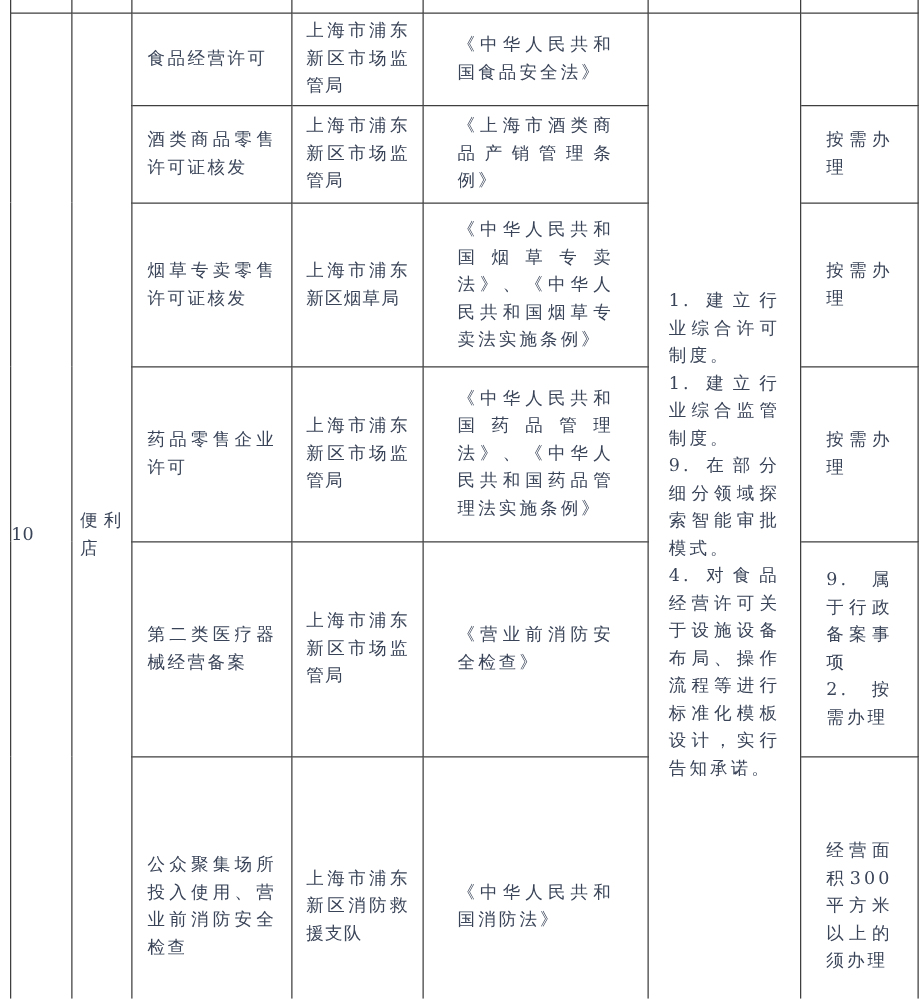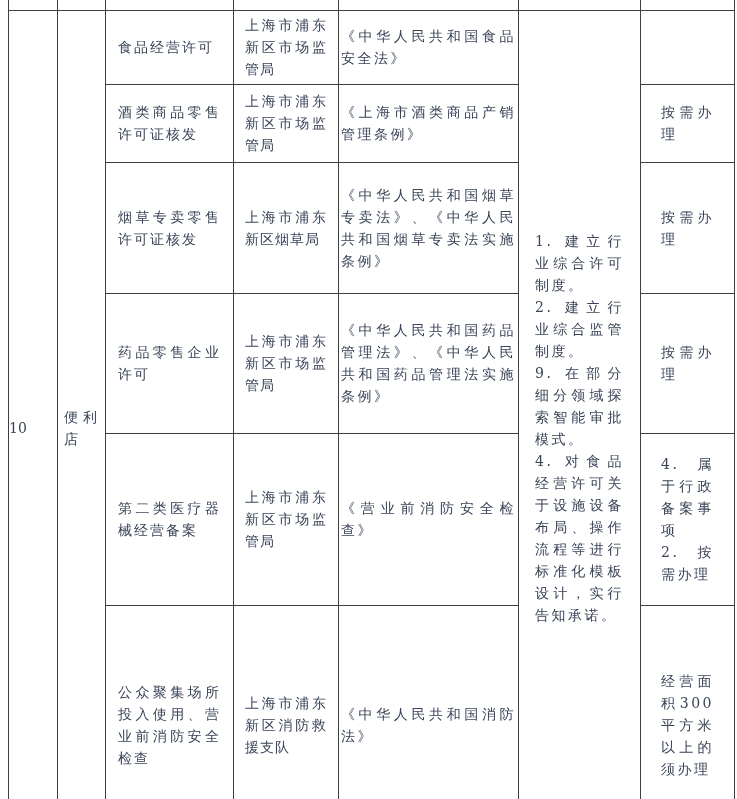--- a/index.html
+++ b/index.html
@@ -25,21 +25,21 @@
   tr.row-3{height:131px;}
   tr.row-4{height:140px;}
   tr.row-5{height:172px;}
   tr.row-6{height:241px;}
   tr.partial-top{height:10px;}
   tr.partial-bottom{height:7px;}
   td.c0{text-align:left;}
   td.c1{padding:0 6px;letter-spacing:2px;text-align:justify;}
   td.c2{padding:0 12px;letter-spacing:2px;text-align:justify;}
   td.c3{padding:0 11px;letter-spacing:1px;text-align:justify;}
-  td.c4{padding:0 2px;letter-spacing:2.5px;text-align:justify;}
+  td.c4{padding:0 27px;letter-spacing:2.5px;text-align:justify;}
   td.c5{padding:0 16px;letter-spacing:2.5px;text-align:justify;}
   td.c6{padding:0 20px;letter-spacing:2.5px;text-align:justify;}
   td.c6.stretch{text-align-last:justify;}
   .measure-line,.remark-line{text-align:justify;}
 </style>
 </head>
 <body>
 
 <div class="page">
   <table class="doc-table">
@@ -65,21 +65,21 @@
     </tr>
 
     <tr class="row-1">
       <td class="c0" rowspan="6">10</td>
       <td class="c1" rowspan="6">便利店</td>
       <td class="c2">食品经营许可</td>
       <td class="c3">上海市浦东新区市场监管局</td>
       <td class="c4">《中华人民共和国食品安全法》</td>
       <td class="c5" rowspan="6">
         <div class="measure-line">1. 建立行业综合许可制度。</div>
-        <div class="measure-line">2. 建立行业综合监管制度。</div>
+        <div class="measure-line">1. 建立行业综合监管制度。</div>
         <div class="measure-line">9. 在部分细分领域探索智能审批模式。</div>
         <div class="measure-line">4. 对食品经营许可关于设施设备布局、操作流程等进行标准化模板设计，实行告知承诺。</div>
       </td>
       <td class="c6"></td>
     </tr>
 
     <tr class="row-2">
       <td class="c2">酒类商品零售许可证核发</td>
       <td class="c3">上海市浦东新区市场监管局</td>
       <td class="c4">《上海市酒类商品产销管理条例》</td>
@@ -98,21 +98,21 @@
       <td class="c3">上海市浦东新区市场监管局</td>
       <td class="c4">《中华人民共和国药品管理法》、《中华人民共和国药品管理法实施条例》</td>
       <td class="c6 stretch">按需办理</td>
     </tr>
 
     <tr class="row-5">
       <td class="c2">第二类医疗器械经营备案</td>
       <td class="c3">上海市浦东新区市场监管局</td>
       <td class="c4">《营业前消防安全检查》</td>
       <td class="c6">
-        <div class="remark-line">4. 属于行政备案事项</div>
+        <div class="remark-line">9. 属于行政备案事项</div>
         <div class="remark-line">2. 按需办理</div>
       </td>
     </tr>
 
     <tr class="row-6">
       <td class="c2">公众聚集场所投入使用、营业前消防安全检查</td>
       <td class="c3">上海市浦东新区消防救援支队</td>
       <td class="c4">《中华人民共和国消防法》</td>
       <td class="c6">经营面积300平方米以上的须办理</td>
     </tr>

